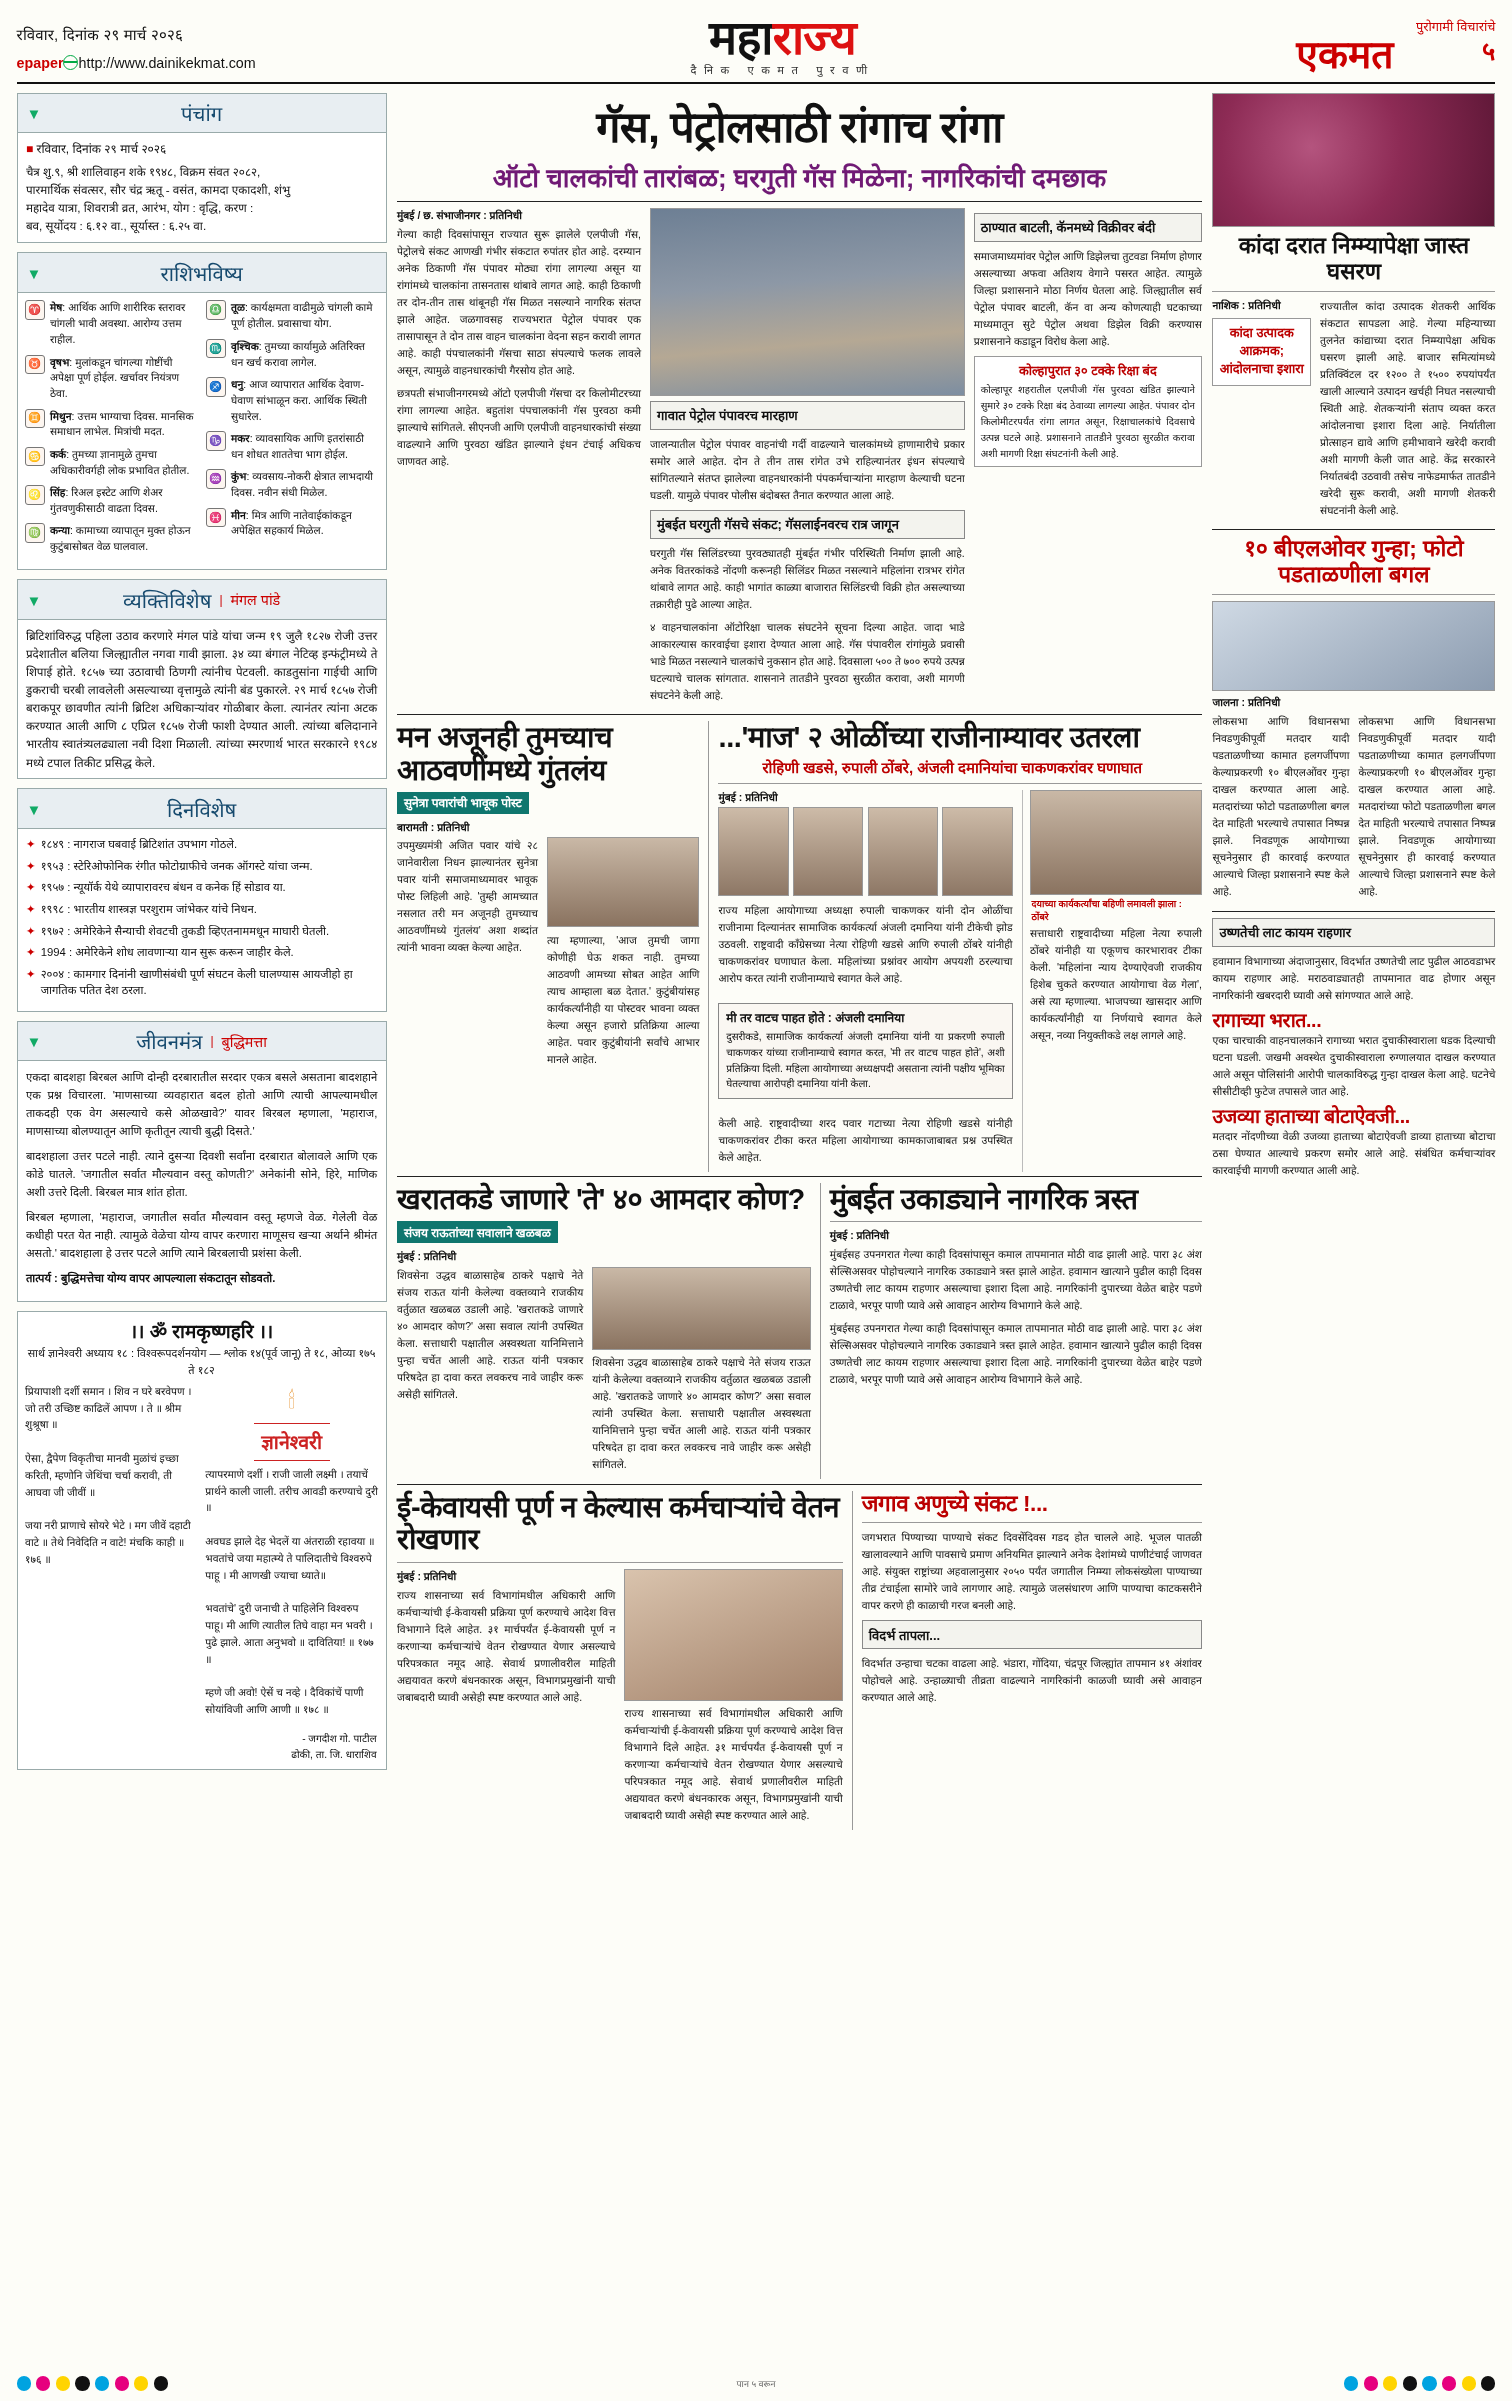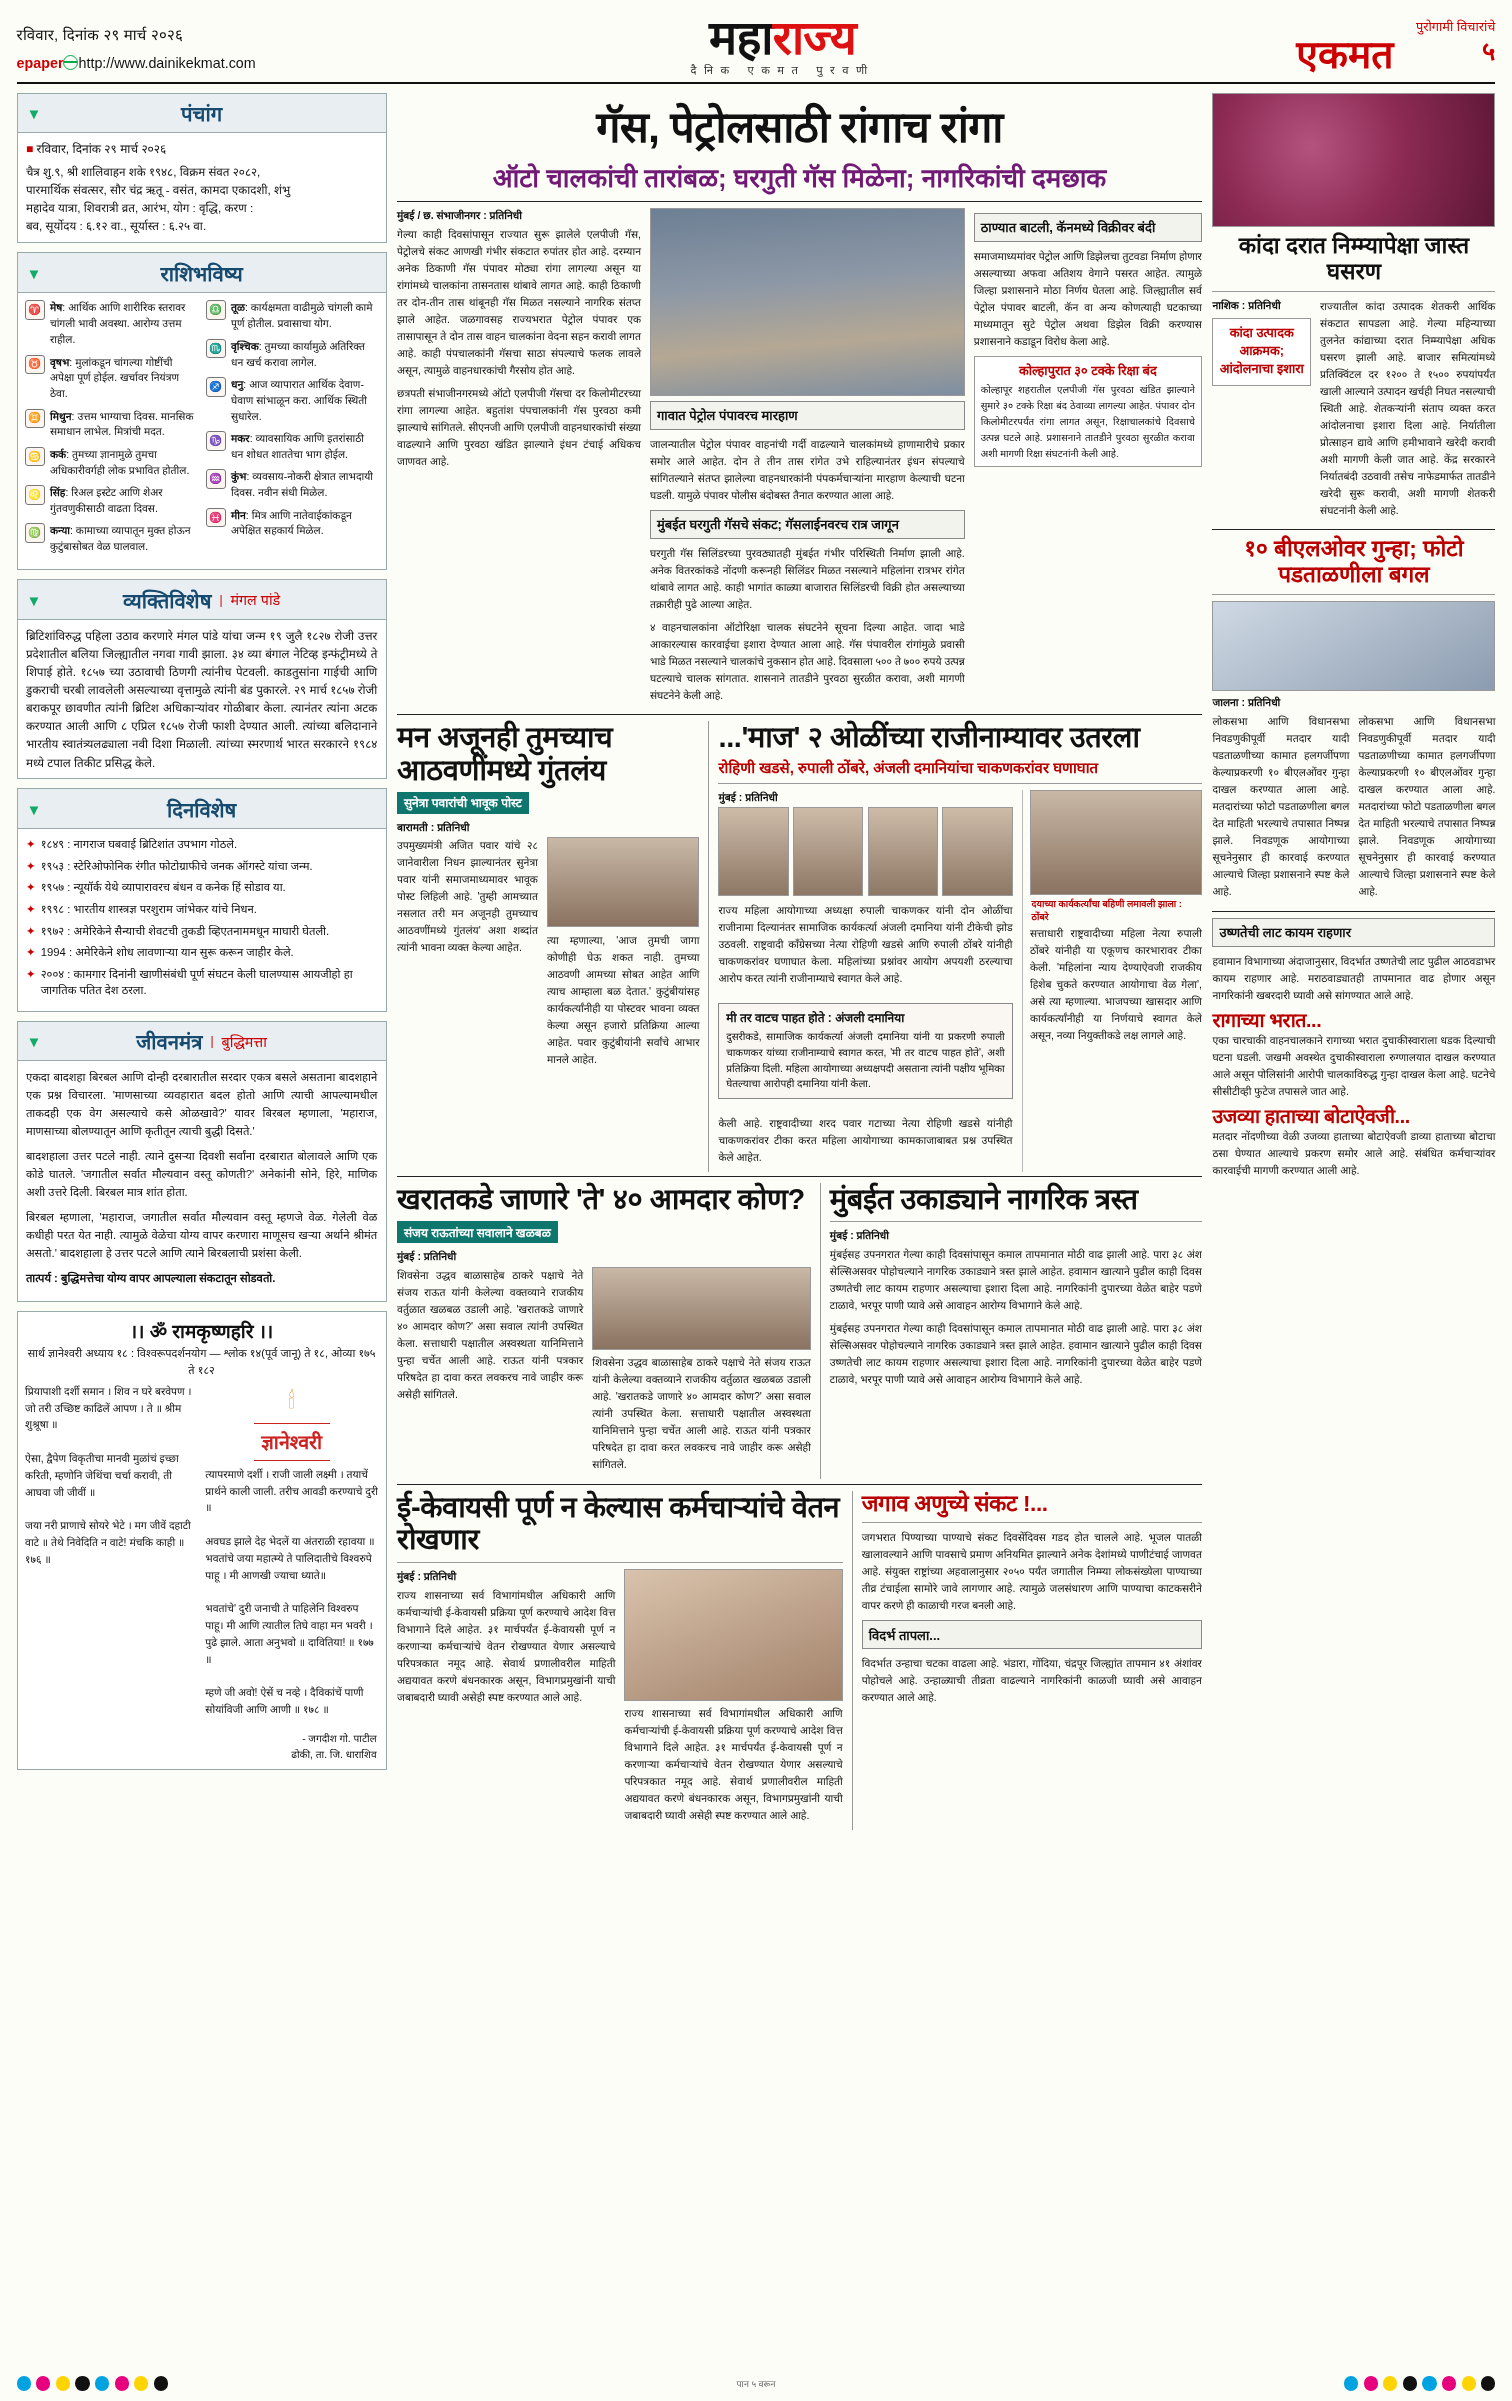--- a/index.html
+++ b/index.html
@@ -32,21 +32,21 @@
 
   
   .body-grid { display:flex; gap:10.5px; margin-top:9px; }
   .col-left { width:370px; }
   .col-mid { flex:1; }
   .col-right { width:283px; }
 
   
   .lbox { border:0.8px solid #9aa; margin-bottom:9px; background:#fff; }
   .lbox-head { background:#e8eef2; border-bottom:0.8px solid #9aa; text-align:center; padding:5.3px 0; position:relative; }
-  .lbox-head h2 { margin:0; font-size:20.3px; color:#164a6e; font-weight:bold; }
+  .lbox-head h2 { margin:0; font-size:20.3px; color:#164a6e; font-weight:normal; }
   .lbox-head .chev { position:absolute; left:9px; top:50%; transform:translateY(-50%); color:#1a6; font-size:15px; }
   .lbox-body { padding:6.8px 8.3px; font-size:11.7px; line-height:1.55; }
   .panchang-line { font-size:12px; margin-bottom:4.5px; }
   .panchang-line .bullet { color:#c00; }
 
   .rashi-grid { display:flex; }
   .rashi-col { width:50%; padding:1.5px 4.5px; }
   .rashi-item { display:flex; gap:5.3px; margin-bottom:6.8px; font-size:10.5px; line-height:1.5; }
   .rashi-sym { width:19.6px; height:19.6px; flex:0 0 19.6px; border:0.8px solid #777; border-radius:3px; display:flex; align-items:center; justify-content:center; font-size:10.5px; color:#b33; background:#fdf6f0; }
   .rashi-txt b { color:#111; }
@@ -86,21 +86,21 @@
   .photo.onion { background:radial-gradient(circle at 35% 40%, #b4547e 0%, #8d2b55 45%, #5d1736 100%); }
   .photo.face { background:linear-gradient(180deg,#c9b8a6,#8a7360); }
   .photo.hand { background:linear-gradient(160deg,#d9c3ad,#a3826a); }
   .photo.ballot { background:linear-gradient(150deg,#cfd9e4,#8c9cb0); }
 
   .subhead-box { border:0.8px solid #888; background:#f3f3ee; padding:4.5px 6px; margin:4.5px 0 6px; }
   .subhead-box h4 { margin:0; font-size:13px; font-weight:bold; color:#111; }
 
   .sec-title { font-size:29px; font-weight:bold; line-height:1.12; letter-spacing:-0.4px; }
   .sec-title.red { color:#b00; }
-  .sec-sub { font-size:15px; color:#b00; font-weight:bold; margin-top:3px; }
+  .sec-sub { font-size:15px; color:#b00; font-weight:bold; margin-top:3px;margin-left:44px; }
   .kicker { background:#0f766e; color:#fff; display:inline-block; font-size:12px; font-weight:bold; padding:2.3px 6.8px; }
 
   .quote-box { border:0.8px solid #888; padding:5.3px 6.8px; margin:16px 0; background:#faf7f2; }
   .quote-box h5 { margin:0 0 3px; font-size:12px; font-weight:bold; }
   .quote-box p { margin:0; font-size:10.2px; line-height:1.55; text-align:justify; }
 
   
   .r-title { font-size:22.6px; font-weight:bold; line-height:1.15; text-align:center; }
   .r-title.red { color:#b00; }
   .r-box { border:0.8px solid #999; padding:4.5px 6px; margin:6px 0; background:#fff; }

